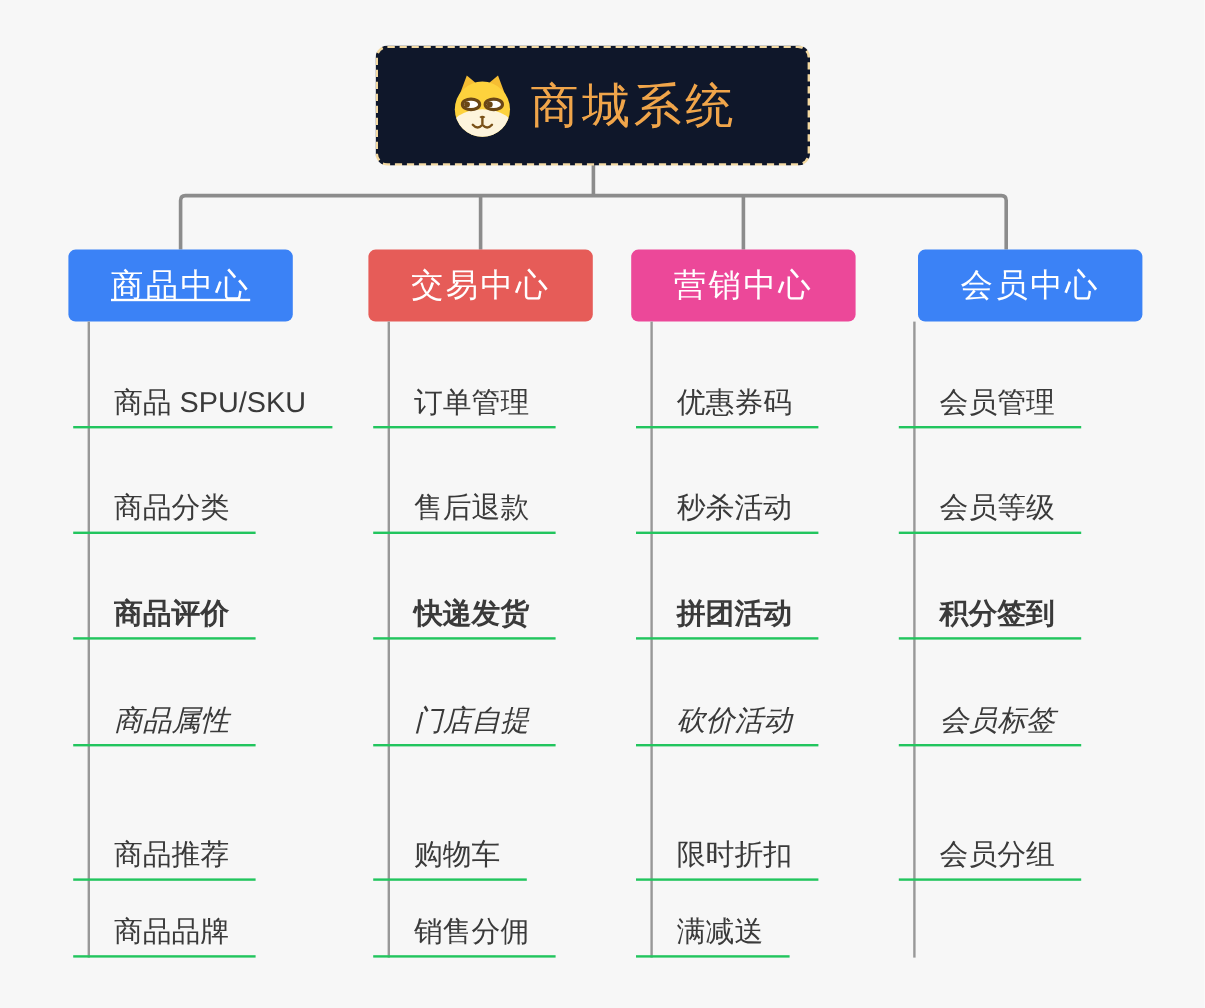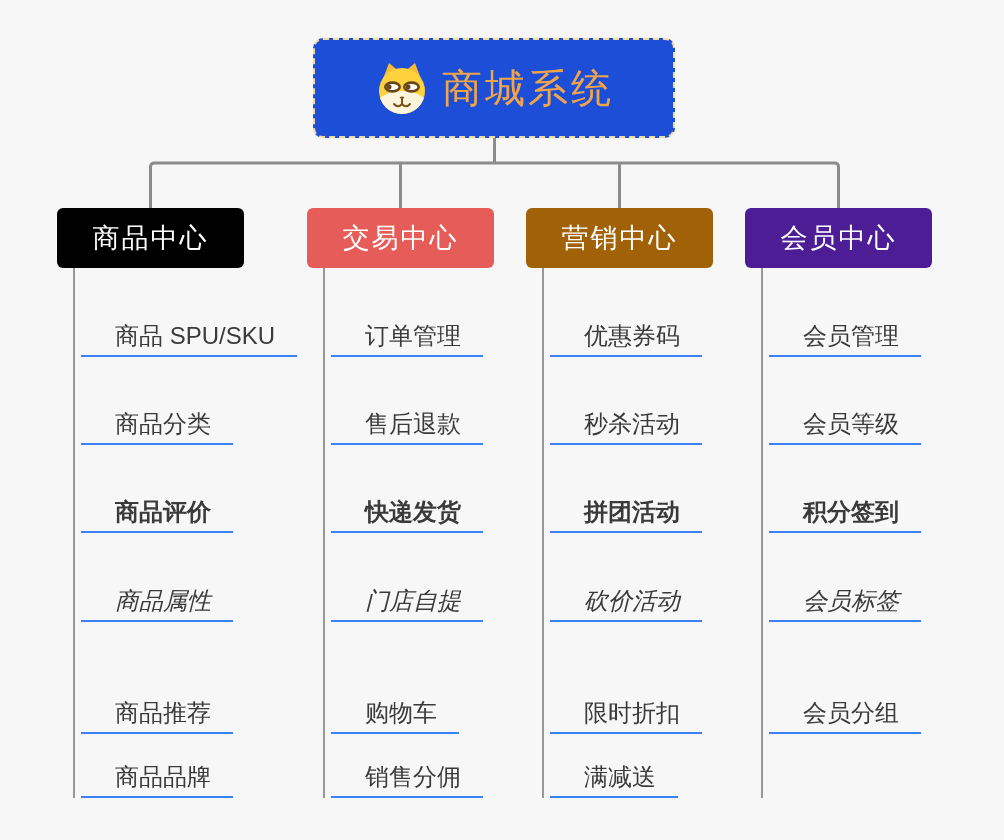--- a/index.html
+++ b/index.html
@@ -17,21 +17,21 @@
     position: absolute;
     left: 0; top: 0;
     width: 1004px; height: 840px;
     z-index: 0;
   }
 
   .root-node {
     position: absolute;
     left: 313px; top: 38px;
     width: 362px; height: 100px;
-    background: #1d4ed8;
+    background: #0f172a;
     border: 2px dashed #f3d9a2;
     border-radius: 10px;
     box-sizing: border-box;
     display: flex;
     align-items: center;
     justify-content: center;
     z-index: 2;
   }
   .root-icon { display: inline-flex; margin-right: 12px; }
   .root-title {
@@ -56,26 +56,26 @@
     white-space: nowrap;
   }
   .trunk {
     position: absolute;
     left: 16px; top: 60px;
     width: 2px; height: 530px;
     background: #989898;
   }
   .leaf {
     position: absolute;
-    left: 24px;
+    left: 4px;
     height: 34px;
     line-height: 30px;
     padding: 0 22px 0 34px;
     box-sizing: content-box;
-    border-bottom: 2px solid #3b82f6;
+    border-bottom: 2px solid #22c55e;
     font-size: 24px;
     color: #3a3a3a;
     white-space: nowrap;
   }
   
   .leaf.r0 { top: 113px; }
   .leaf.r1 { top: 201px; }
   .leaf.r2 { top: 289px; font-weight: bold; }
   .leaf.r3 { top: 378px; font-style: italic; }
   .leaf.r4 { top: 466px; margin-top: 24px; }
@@ -117,21 +117,21 @@
         <circle cx="15.2" cy="26" r="2.4" fill="#6b4716"></circle>
         <circle cx="34.2" cy="26" r="2.4" fill="#6b4716"></circle>
         <path d="M25.5 36.5 Q28 34.5 30.5 36.5 Q28 39 25.5 36.5 Z" fill="#7a5117"></path>
         <path d="M28 38 L28 43 M20 43 Q24 47.5 28 43 Q32 47.5 36 43" stroke="#7a5117" stroke-width="2" fill="none" stroke-linecap="round"></path>
       </svg>
     </span>
     <span class="root-title" style="color: rgb(240, 165, 74);">商城系统</span>
   </div>
 
   <div class="branch b0">
-    <div class="branch-node" style="background-color: #000000;">商品中心</div>
+    <div class="branch-node" style="background-color: #3b82f6; text-decoration: underline;">商品中心</div>
     <div class="trunk"></div>
     <div class="leaf r0">商品 SPU/SKU</div>
     <div class="leaf r1">商品分类</div>
     <div class="leaf r2">商品评价</div>
     <div class="leaf r3">商品属性</div>
     <div class="leaf r4">商品推荐</div>
     <div class="leaf r5">商品品牌</div>
   </div>
 
   <div class="branch b1">
@@ -139,32 +139,32 @@
     <div class="trunk"></div>
     <div class="leaf r0">订单管理</div>
     <div class="leaf r1">售后退款</div>
     <div class="leaf r2">快递发货</div>
     <div class="leaf r3">门店自提</div>
     <div class="leaf r4">购物车</div>
     <div class="leaf r5">销售分佣</div>
   </div>
 
   <div class="branch b2">
-    <div class="branch-node" style="background-color: #a16207;">营销中心</div>
+    <div class="branch-node" style="background-color: #ec4899;">营销中心</div>
     <div class="trunk"></div>
     <div class="leaf r0">优惠券码</div>
     <div class="leaf r1">秒杀活动</div>
     <div class="leaf r2">拼团活动</div>
     <div class="leaf r3">砍价活动</div>
     <div class="leaf r4">限时折扣</div>
     <div class="leaf r5">满减送</div>
   </div>
 
   <div class="branch b3">
-    <div class="branch-node" style="background-color: #4c1d95;">会员中心</div>
+    <div class="branch-node" style="background-color: #3b82f6; margin-left: 20px;">会员中心</div>
     <div class="trunk"></div>
     <div class="leaf r0">会员管理</div>
     <div class="leaf r1">会员等级</div>
     <div class="leaf r2">积分签到</div>
     <div class="leaf r3">会员标签</div>
     <div class="leaf r4">会员分组</div>
   </div>
 
 </div>
 

